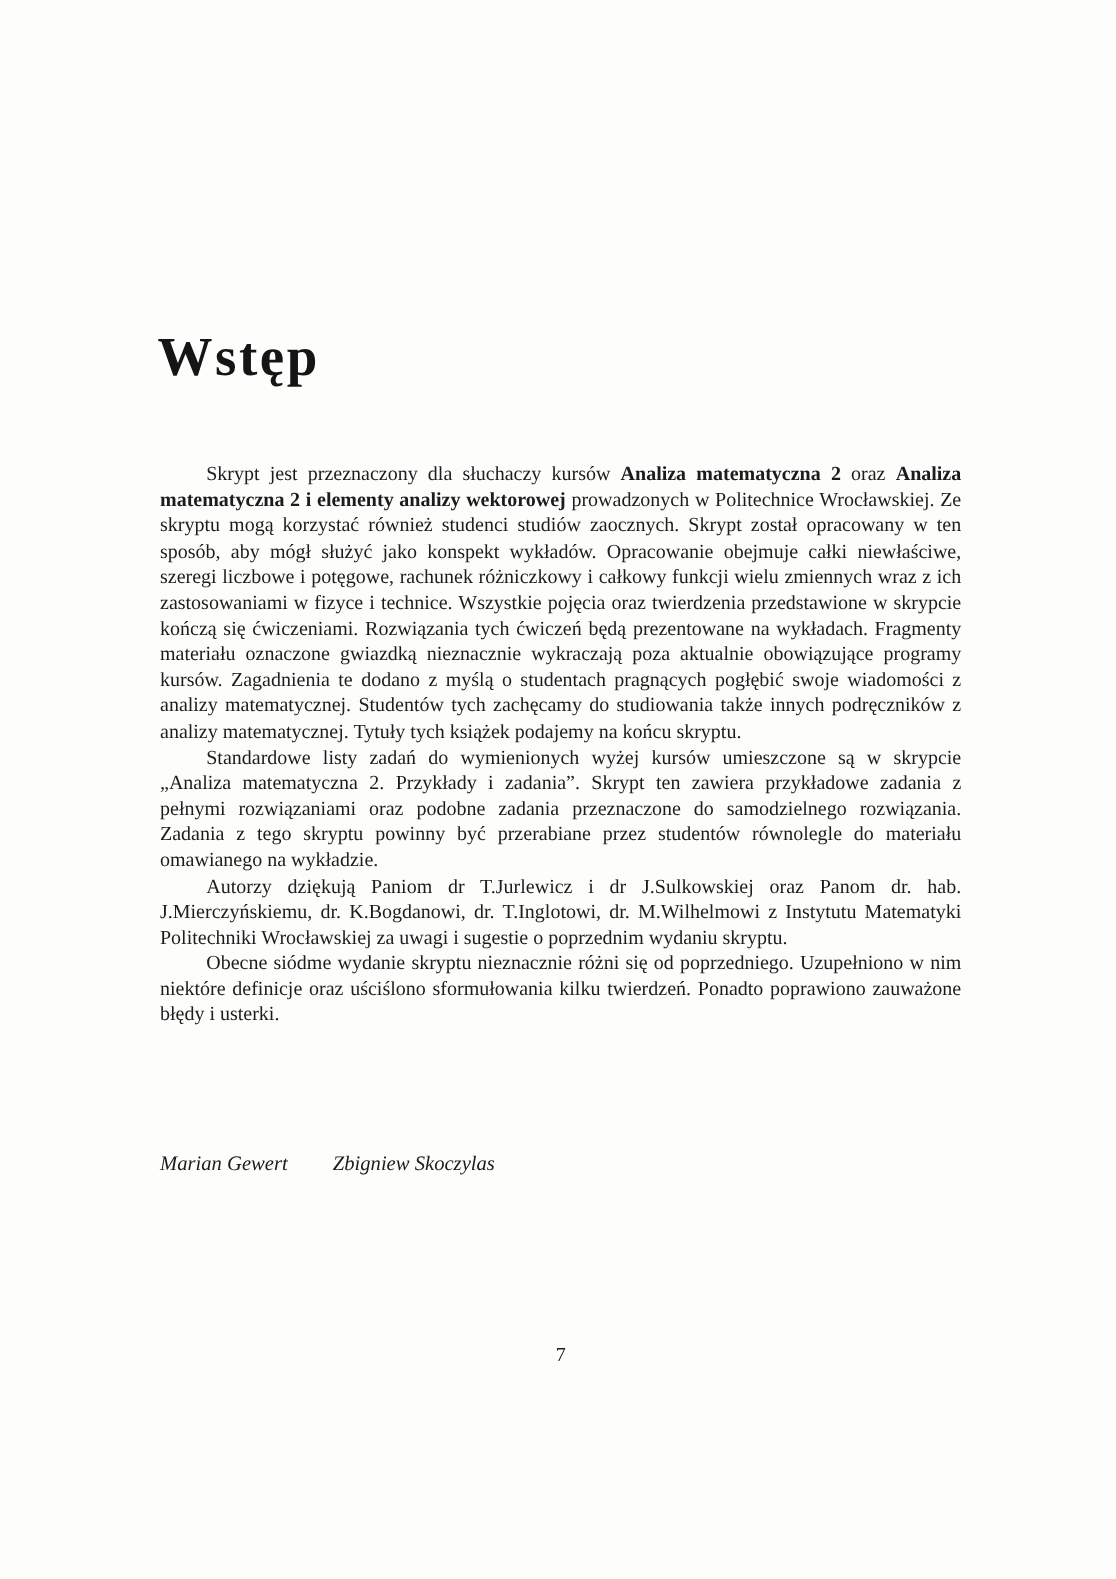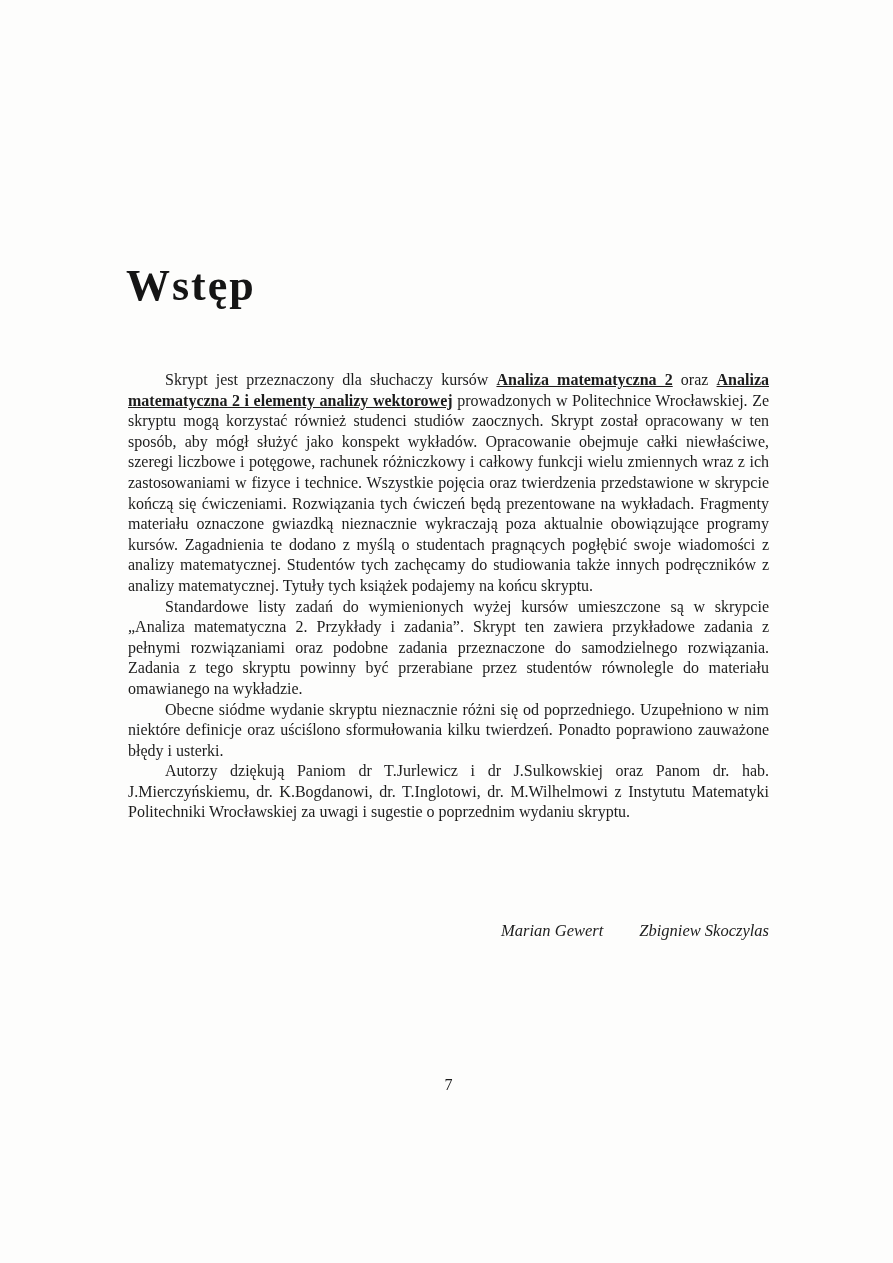--- a/index.html
+++ b/index.html
@@ -37,28 +37,27 @@
     width: 641px;
     font-size: 16px;
     line-height: 20.6px;
     text-align: justify;
     text-justify: inter-word;
   }
   .para {
     margin: 0;
     text-indent: 37px;
   }
-  .b { font-weight: bold; text-decoration: underline; }
+  .b { font-weight: bold; }
   .i { }
   .signature {
     position: absolute;
     left: 128px;
     top: 921px;
     width: 641px;
-    text-align: right;
     font-style: italic;
     font-size: 16.5px;
     color: #1c1c1c;
   }
   .signature .author + .author {
     margin-left: 36px;
   }
   .page-number {
     position: absolute;
     left: 128px;
@@ -72,22 +71,22 @@
 </head>
 <body>
 
 <div class="page">
 
   <h1 class="title">Wstęp</h1>
 
   <div class="body-text">
     <p class="para"><span>Skrypt jest przeznaczony dla słuchaczy kursów </span><span class="b">Analiza matematyczna 2</span><span> oraz </span><span class="b">Analiza matematyczna 2 i elementy analizy wektorowej</span><span> prowadzonych w Politechnice Wrocławskiej. Ze skryptu mogą korzystać również studenci studiów zaocznych. Skrypt został opracowany w ten sposób, aby mógł służyć jako konspekt wykładów. Opracowanie obejmuje całki niewłaściwe, szeregi liczbowe i potęgowe, rachunek różniczkowy i całkowy funkcji wielu zmiennych wraz z ich zastosowaniami w fizyce i technice. Wszystkie pojęcia oraz twierdzenia przedstawione w skrypcie kończą się ćwiczeniami. Rozwiązania tych ćwiczeń będą prezentowane na wykładach. Fragmenty materiału oznaczone gwiazdką nieznacznie wykraczają poza aktualnie obowiązujące programy kursów. Zagadnienia te dodano z myślą o studentach pragnących pogłębić swoje wiadomości z analizy matematycznej. Studentów tych zachęcamy do studiowania także innych podręczników z analizy matematycznej. Tytuły tych książek podajemy na końcu skryptu.</span></p>
     <p class="para"><span>Standardowe listy zadań do wymienionych wyżej kursów umieszczone są w skrypcie „</span><span class="i">Analiza matematyczna 2. Przykłady i zadania</span><span>”. Skrypt ten zawiera przykładowe zadania z pełnymi rozwiązaniami oraz podobne zadania przeznaczone do samodzielnego rozwiązania. Zadania z tego skryptu powinny być przerabiane przez studentów równolegle do materiału omawianego na wykładzie.</span></p>
+    <p class="para"><span>Autorzy dziękują Paniom dr T.Jurlewicz i dr J.Sulkowskiej oraz Panom dr. hab. J.Mierczyńskiemu, dr. K.Bogdanowi, dr. T.Inglotowi, dr. M.Wilhelmowi z Instytutu Matematyki Politechniki Wrocławskiej za uwagi i sugestie o poprzednim wydaniu skryptu.</span></p>
     <p class="para"><span>Obecne siódme wydanie skryptu nieznacznie różni się od poprzedniego. Uzupełniono w nim niektóre definicje oraz uściślono sformułowania kilku twierdzeń. Ponadto poprawiono zauważone błędy i usterki.</span></p>
-    <p class="para"><span>Autorzy dziękują Paniom dr T.Jurlewicz i dr J.Sulkowskiej oraz Panom dr. hab. J.Mierczyńskiemu, dr. K.Bogdanowi, dr. T.Inglotowi, dr. M.Wilhelmowi z Instytutu Matematyki Politechniki Wrocławskiej za uwagi i sugestie o poprzednim wydaniu skryptu.</span></p>
   </div>
 
   <div class="signature">
     <span class="author">Marian Gewert</span><span class="author">Zbigniew Skoczylas</span>
   </div>
 
   <div class="page-number">7</div>
 
 </div>
 

